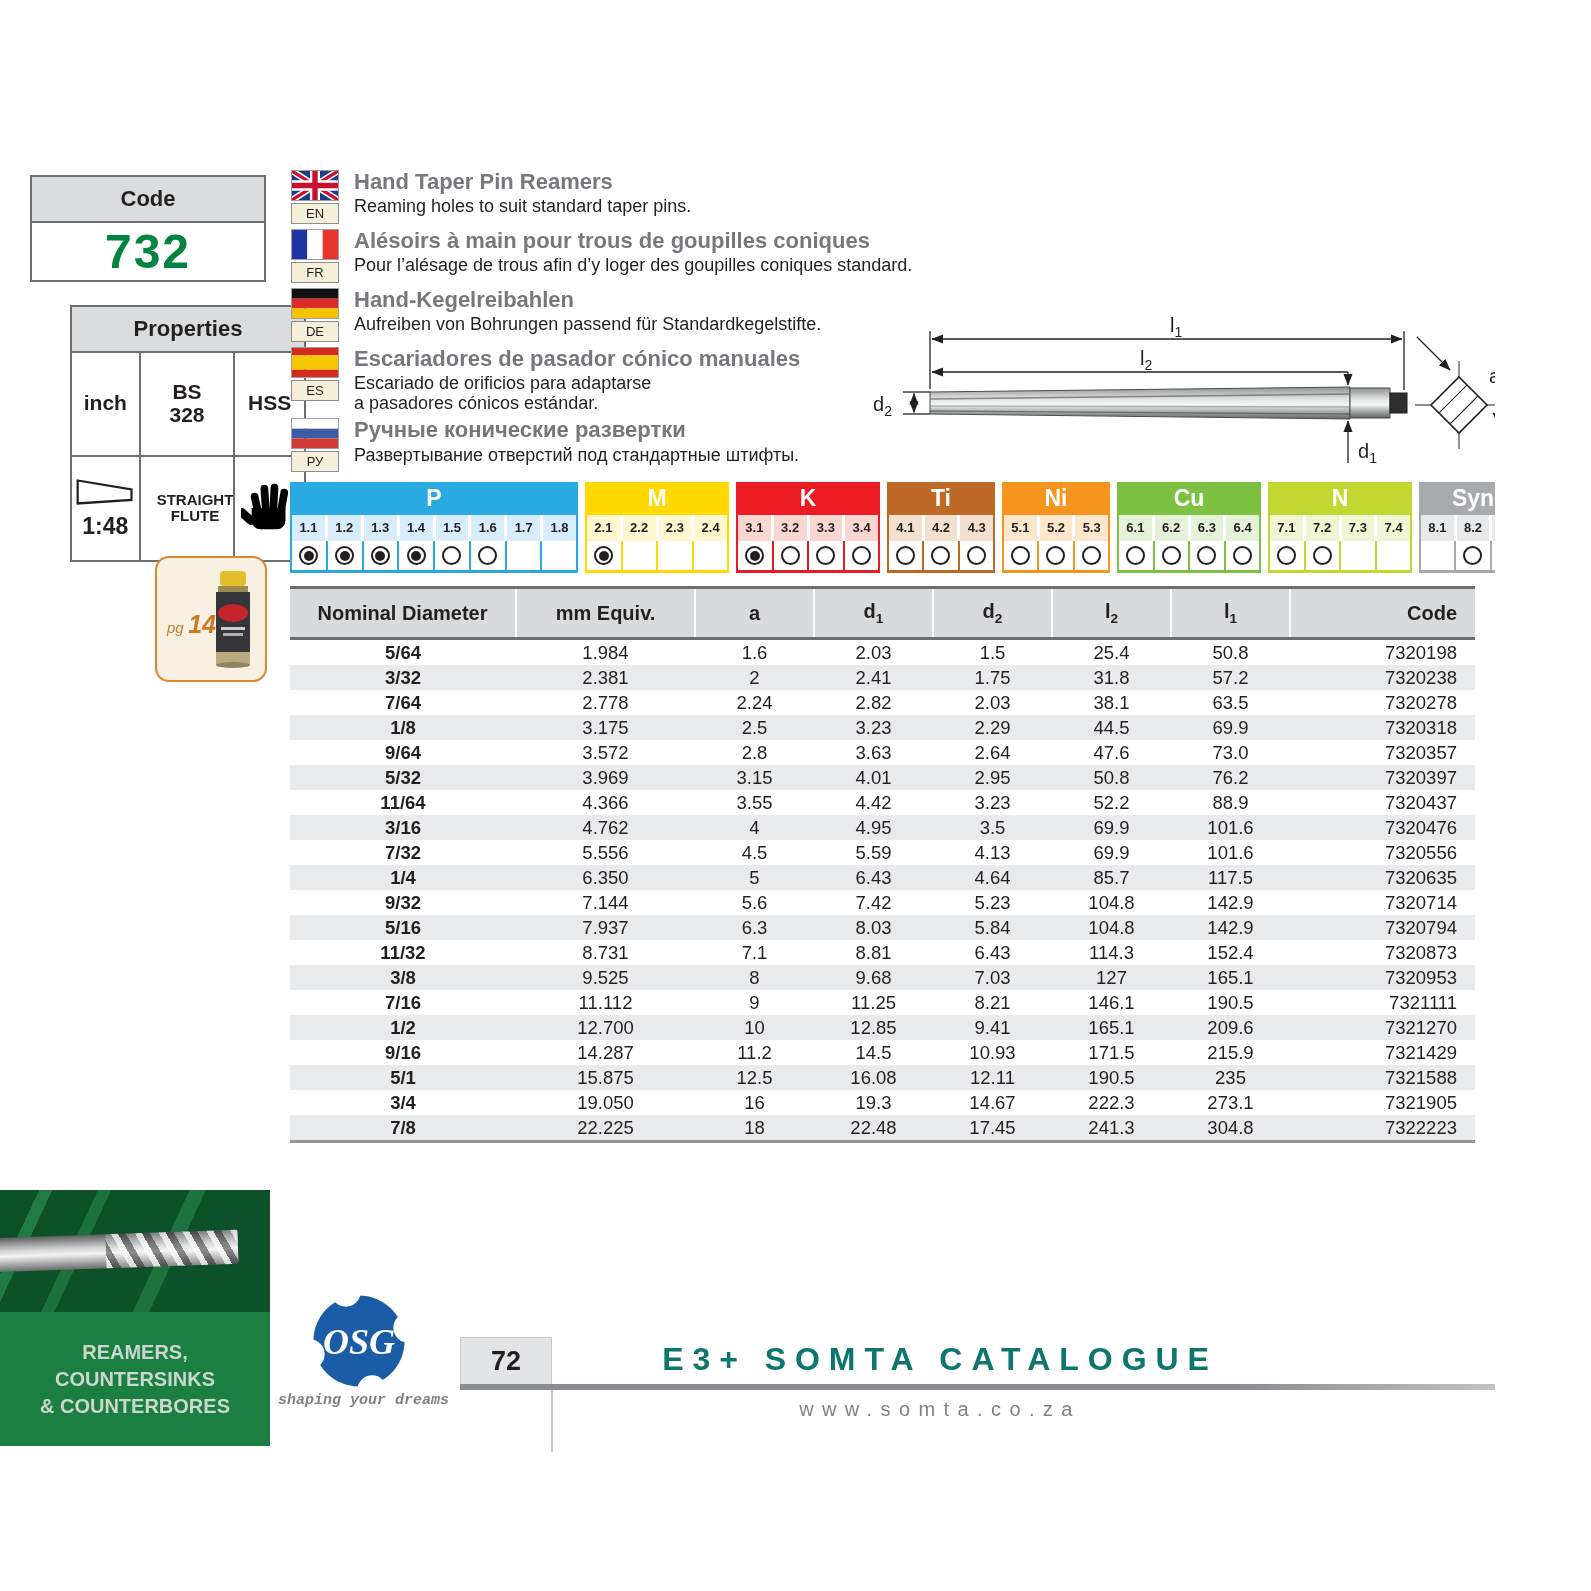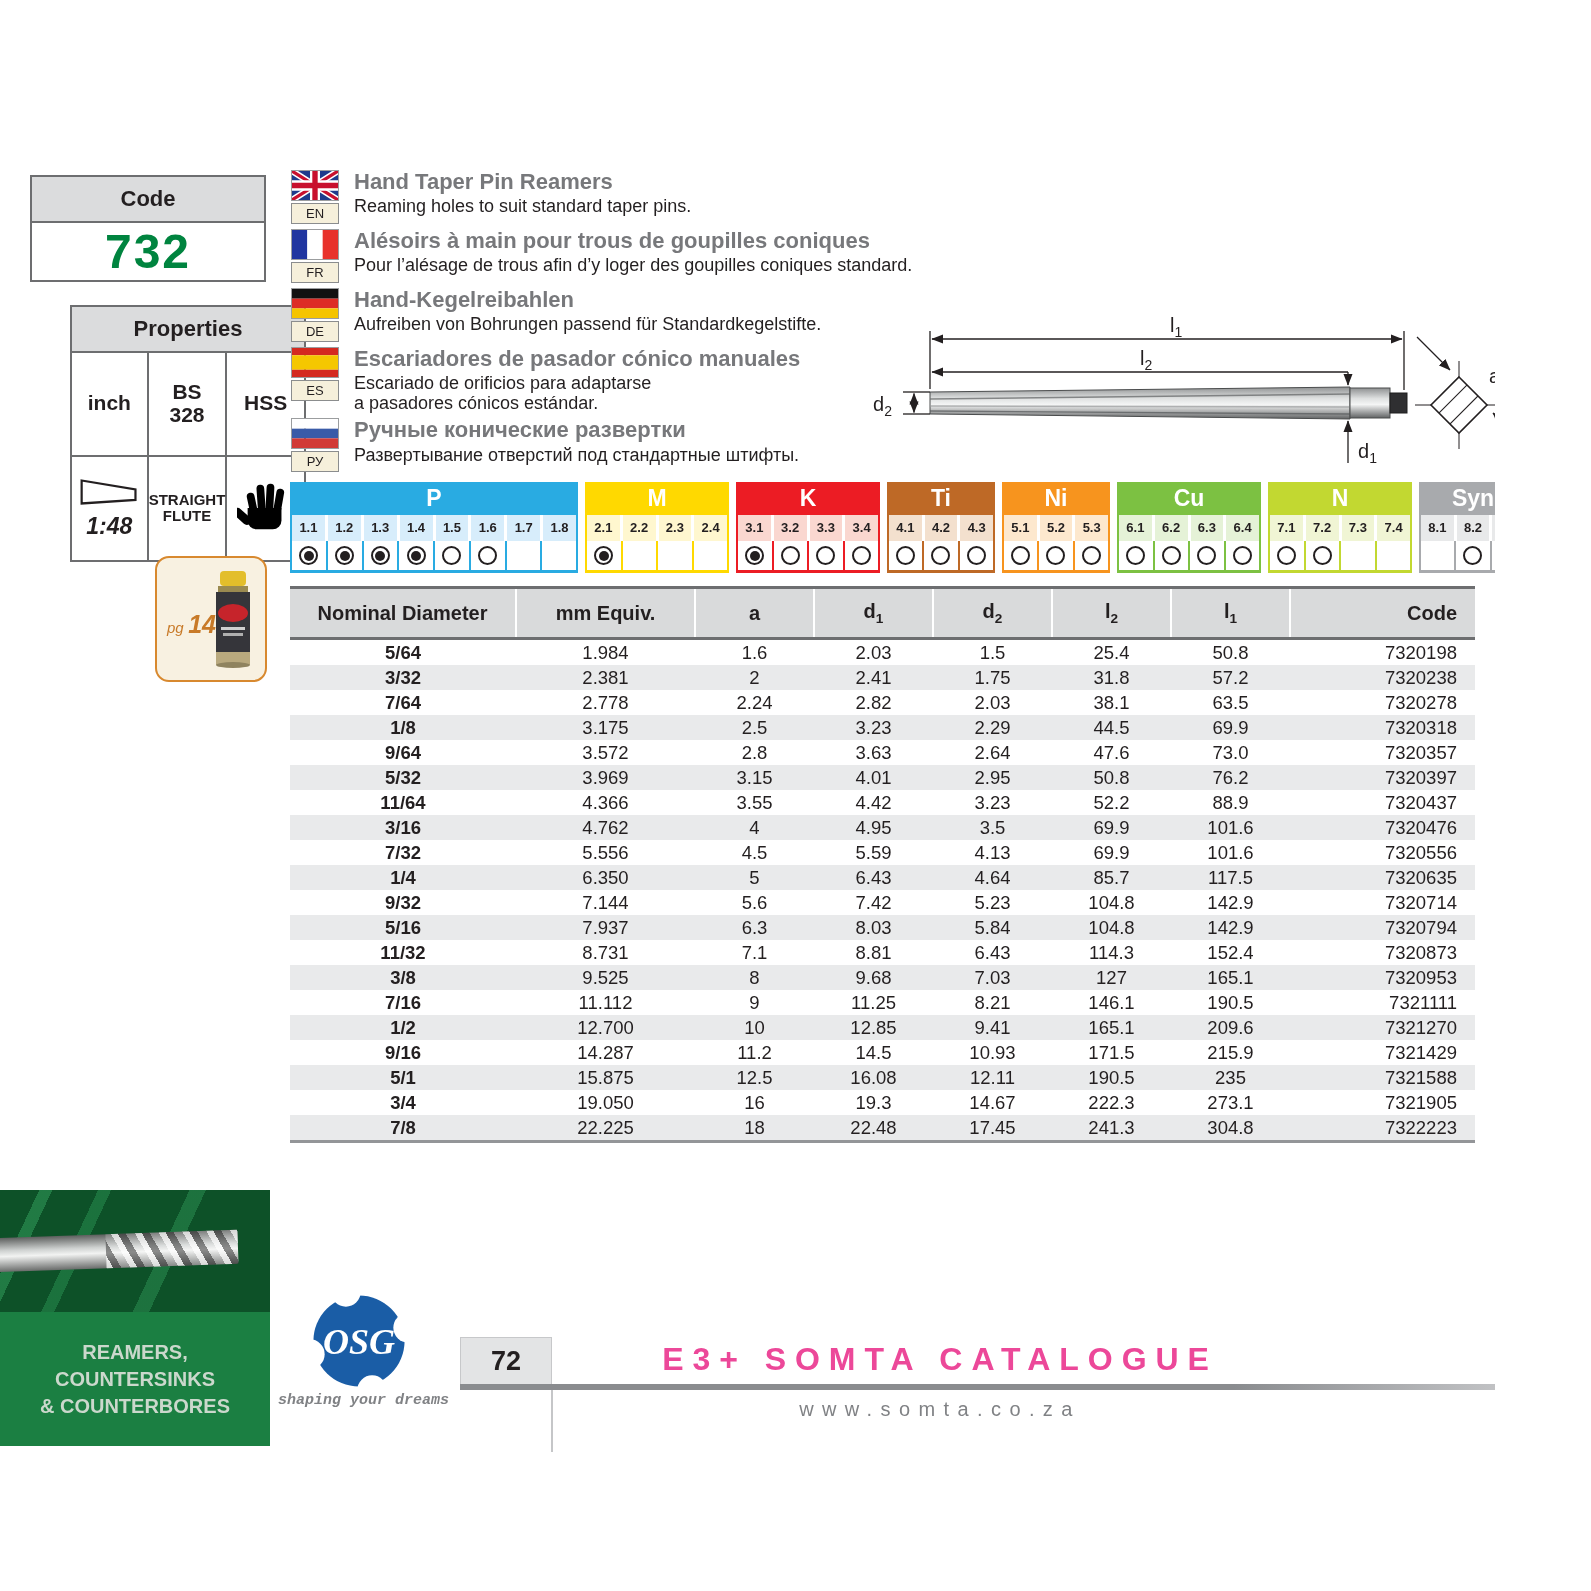--- a/index.html
+++ b/index.html
@@ -12,21 +12,21 @@
              text-align:center;height:44px;line-height:44px;}
   .code-box{left:30px;top:175px;width:236px;height:107px;}
   .code-value{font-size:48px;font-weight:bold;color:#00843F;text-align:center;line-height:58px;letter-spacing:2px;}
   .props-box{left:30px;top:305px;width:236px;height:257px;margin-left:40px;}
   .props-grid{display:grid;grid-template-columns:1fr 1fr 1fr;grid-template-rows:1fr 1fr;height:207px;}
   .pcell{border-right:2px solid #6D6E70;border-bottom:2px solid #6D6E70;display:flex;flex-direction:column;
          align-items:center;justify-content:center;font-weight:bold;font-size:21px;text-align:center;
          white-space:pre-line;line-height:1.08;}
   .pcell:nth-child(3n){border-right:none;}
   .pcell:nth-child(n+4){border-bottom:none;}
-  .taper-label{margin-top:7px;font-size:23px;font-style:italic;}
+  .taper-label{margin-top:7px;font-size:23px;}
 
   
   .pgref{position:absolute;left:155px;top:556px;width:112px;height:126px;border:2.5px solid #D8892F;
          border-radius:14px;background:#F8F1E1;box-sizing:border-box;}
   .pgref-label{position:absolute;left:10px;top:52px;color:#C87A28;font-style:italic;white-space:nowrap;}
   .pgref-label .pfx{font-size:15px;}
   .pgref-label .num{font-size:25px;font-weight:bold;}
   .pgref .can{position:absolute;right:10px;top:8px;width:44px;height:106px;}
 
   
@@ -87,21 +87,21 @@
            font-weight:bold;font-style:italic;color:#808285;white-space:nowrap;font-family:Liberation Mono, monospace;}
 
   
   .page-num{position:absolute;left:460px;top:1337px;width:92px;height:48px;background:#E3E4E5;
             border:1px solid #C7C8CA;box-sizing:border-box;text-align:center;line-height:46px;
             font-size:27px;font-weight:bold;}
   .footer-bar{position:absolute;left:460px;top:1384px;width:1075px;height:6px;
               background:linear-gradient(to right,#8A8C8F 72%,#C9CACC);}
   .footer-vline{position:absolute;left:551px;top:1390px;width:2px;height:62px;background:#C5C6C8;}
   .footer-title{position:absolute;left:560px;top:1341px;width:760px;text-align:center;font-size:32px;
-                font-weight:bold;letter-spacing:.28em;color:#ec4899;white-space:nowrap;}
+                font-weight:bold;letter-spacing:.28em;color:#0f766e;white-space:nowrap;}
   .footer-url{position:absolute;left:560px;top:1398px;width:760px;text-align:center;font-size:20px;
               letter-spacing:.42em;color:#808285;white-space:nowrap;}
 </style>
 </head>
 <body>
 
 <div class="page">
 
   <div class="info-box code-box">
     <div class="info-head">Code</div>
@@ -114,21 +114,21 @@
       <div class="pcell">inch</div>
       <div class="pcell">BS
 328</div>
       <div class="pcell big">HSS</div>
       <div class="pcell">
         <svg width="62" height="30" viewBox="0 0 66 34">
           <polygon points="2,4 63,14 63,26 2,30" fill="#fff" stroke="#231F20" stroke-width="2.5"></polygon>
         </svg>
         <div class="taper-label">1:48</div>
       </div>
-      <div class="pcell" style="font-size:15px;">STRAIGHT
+      <div class="pcell" style="font-size:15px;padding-left:16px;">STRAIGHT
 FLUTE</div>
       <div class="pcell">
         <svg width="58" height="58" viewBox="0 0 60 60">
           <g fill="#000">
             <rect x="12" y="14" width="8" height="28" rx="4" transform="rotate(-12 16 27)"></rect>
             <rect x="21" y="6" width="8" height="34" rx="4" transform="rotate(-4 25 22)"></rect>
             <rect x="30" y="5" width="8" height="35" rx="4" transform="rotate(3 34 21)"></rect>
             <rect x="39" y="10" width="8" height="30" rx="4" transform="rotate(10 43 24)"></rect>
             <rect x="1" y="28" width="9" height="22" rx="4.5" transform="rotate(-48 5 39)"></rect>
             <path d="M11 30 h35 v13 a9 9 0 0 1 -9 9 h-17 a9 9 0 0 1 -9 -9 z"></path>

